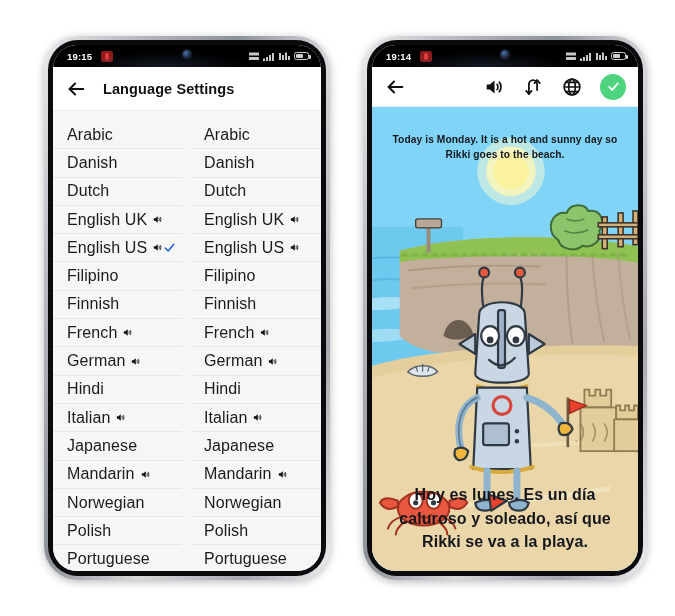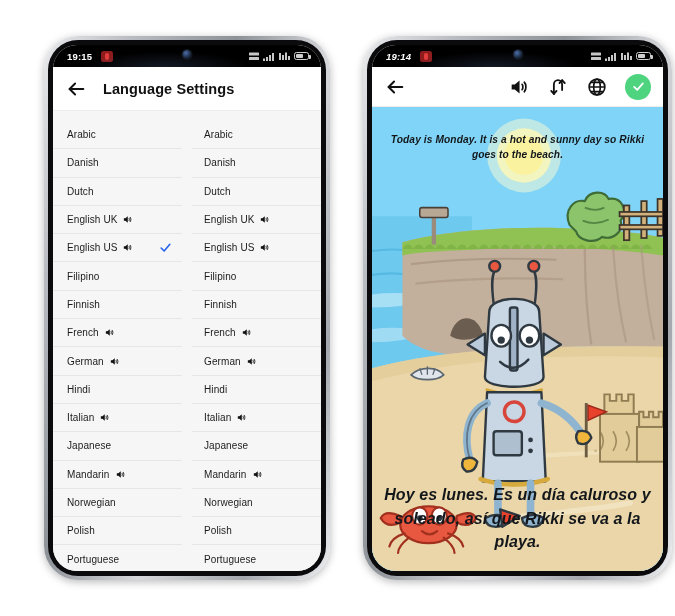--- a/index.html
+++ b/index.html
@@ -24,21 +24,21 @@
     border-radius: 30px;
     background: #0b0b0d;
   }
   .screen {
     position: absolute; inset: 9px;
     border-radius: 24px;
     overflow: hidden;
     background: #fff;
   }
   .phone-left  { left: 44px;  top: 36px;  width: 286px; height: 544px; }
-  .phone-right { left: 363px; top: 36px;  width: 309px; height: 544px; font-style: italic; }
+  .phone-right { left: 363px; top: 36px;  width: 284px; height: 544px; }
 
   
   .statusbar {
     position: relative;
     height: 22px; background: #000; color: #fff;
     display: flex; align-items: center;
     font-size: 9px; letter-spacing: .2px;
   }
   .sb-time { margin-left: 14px; font-weight: 600; font-size: 9.5px; }
   .sb-rec {
@@ -87,21 +87,21 @@
     display: flex; gap: 10px;
     padding: 10px 0 0 0;
     overflow: hidden;
   }
   .lang-col { flex: 1 1 0; min-width: 0; }
   .lang-row {
     height: 28.3px;
     display: flex; align-items: center;
     padding: 0 10px 0 12px;
     border-bottom: 1px solid #e6e6e8;
-    font-size: 10px; color: #1b1b1b;
+    font-size: 16px; color: #1b1b1b;
     white-space: nowrap;
   }
   .lang-col:first-child .lang-row { padding-left: 14px; }
   .lang-label { letter-spacing: .1px; }
   .spk { margin-left: 5px; display: inline-flex; align-items: center; }
   .check { margin-left: auto; display: inline-flex; align-items: center; }
 
   
   .story-toolbar {
     height: 40px; background: #fff; display: flex; align-items: center;

